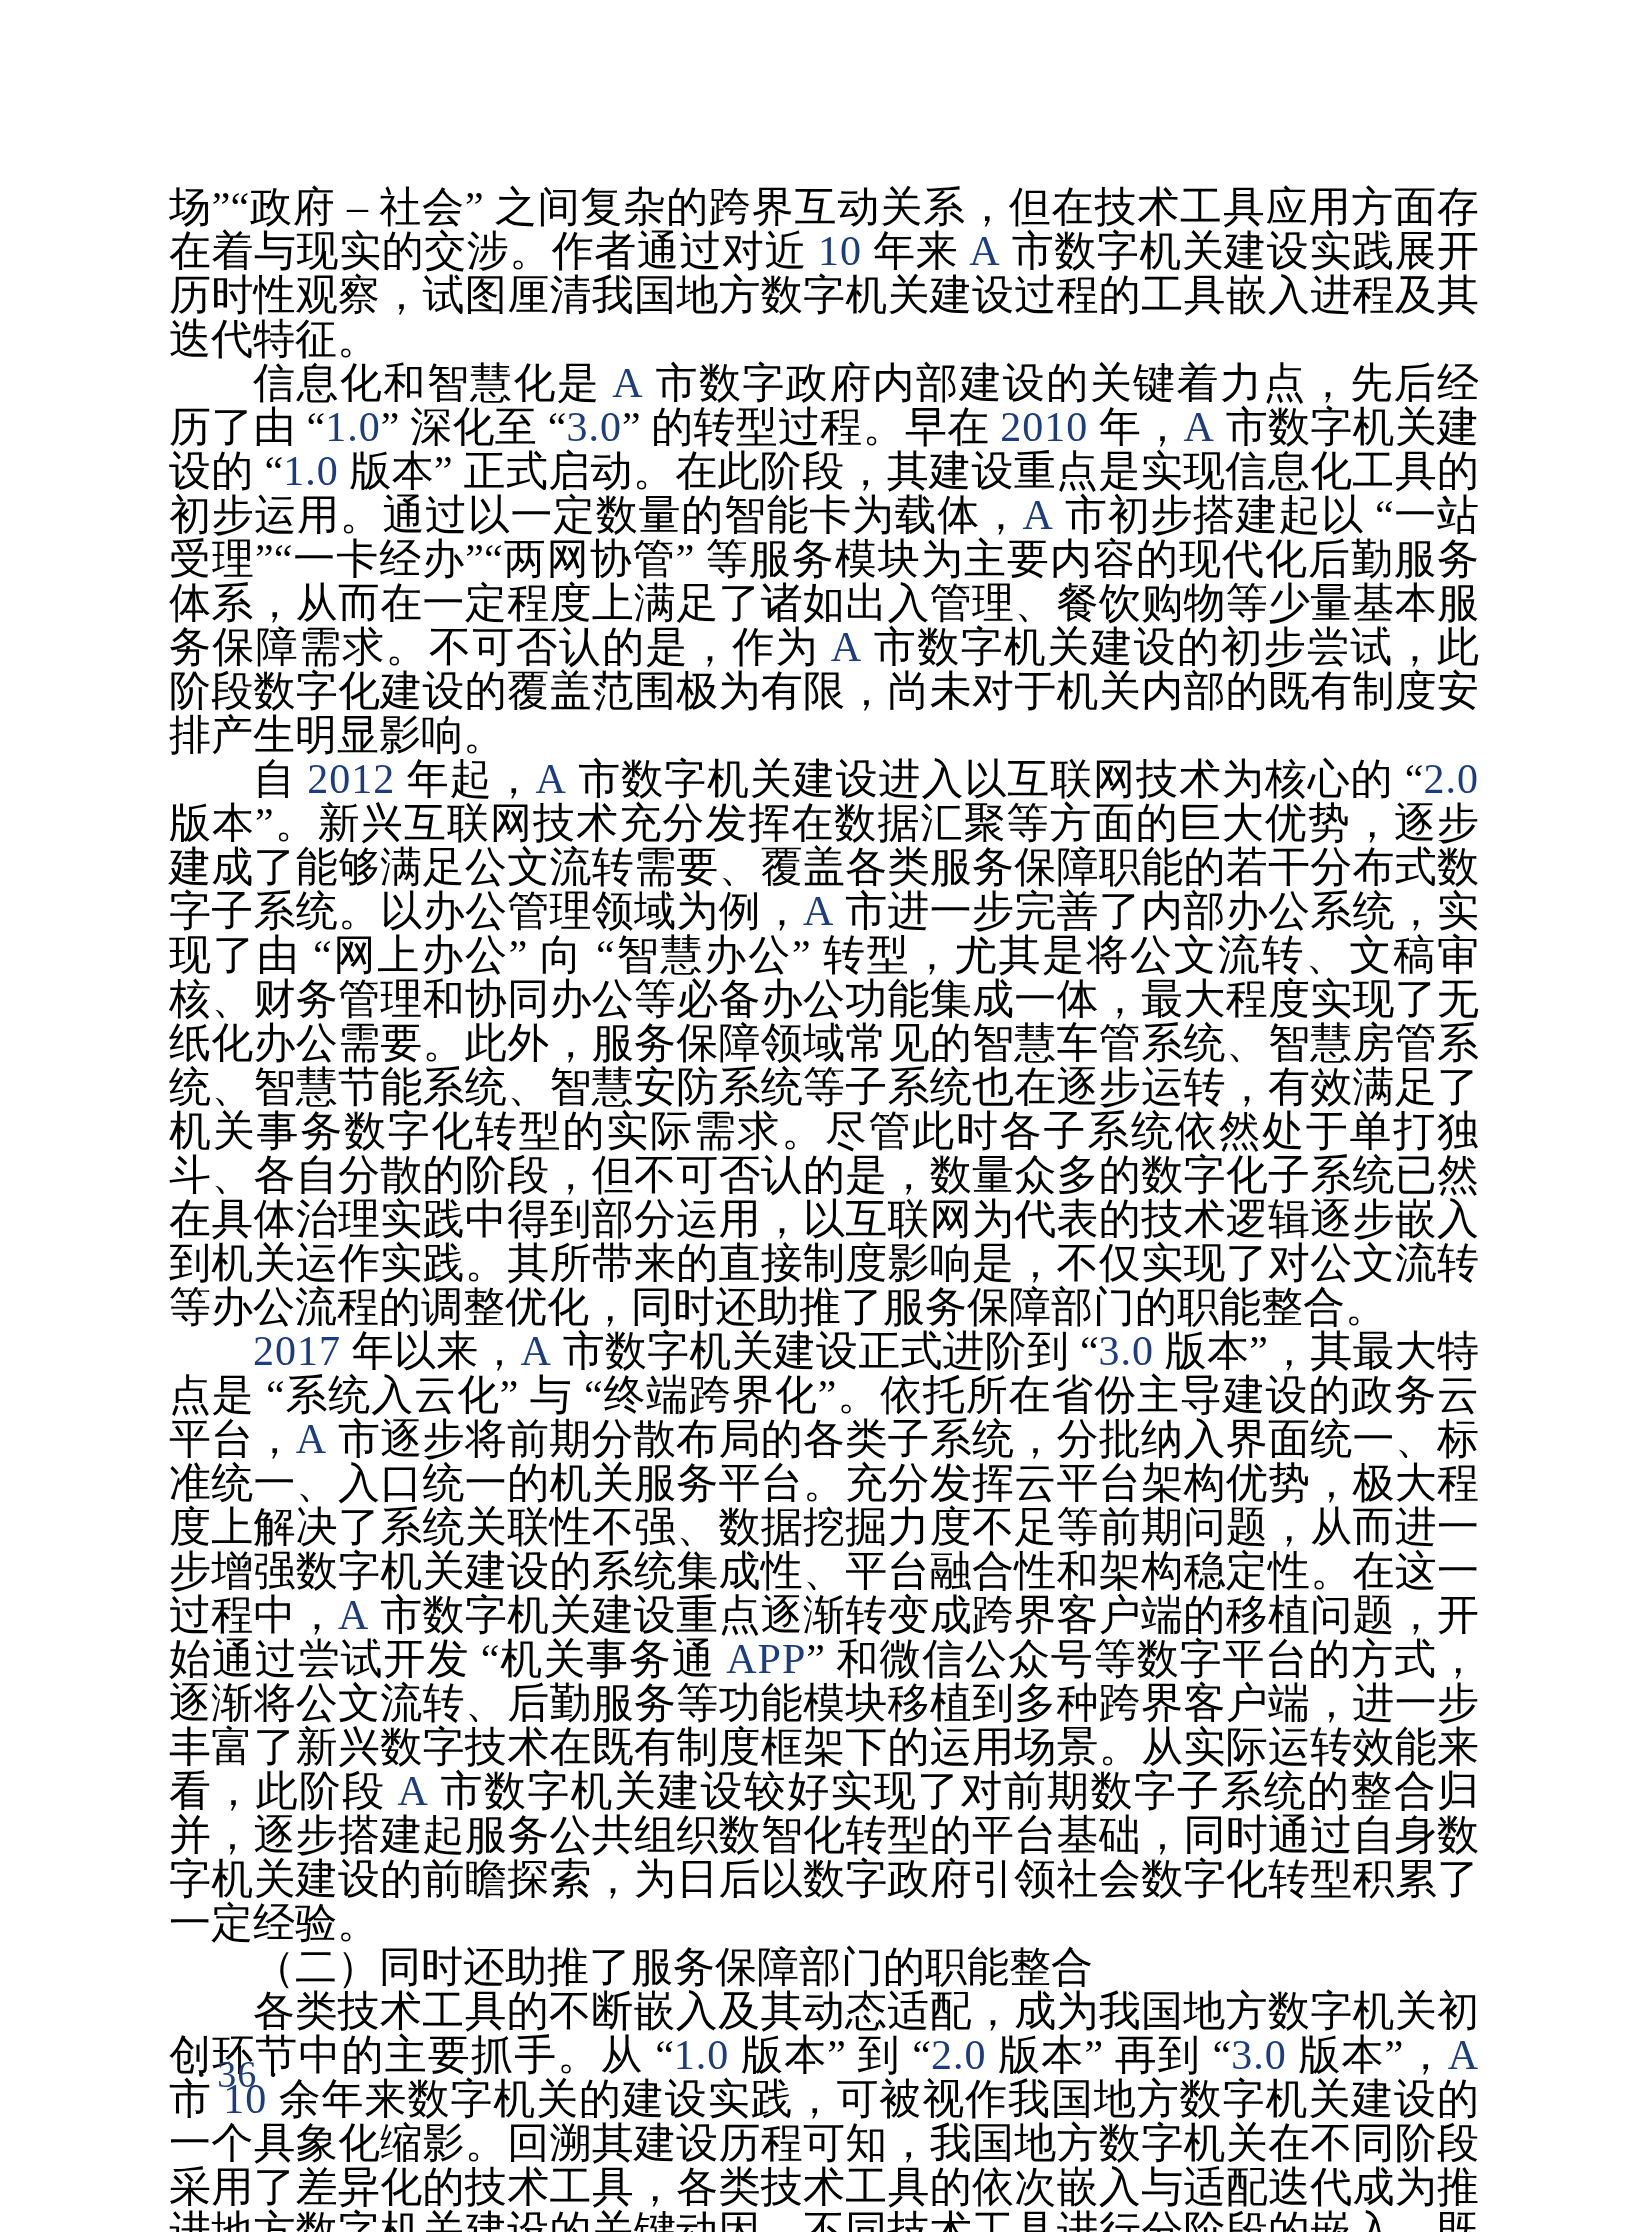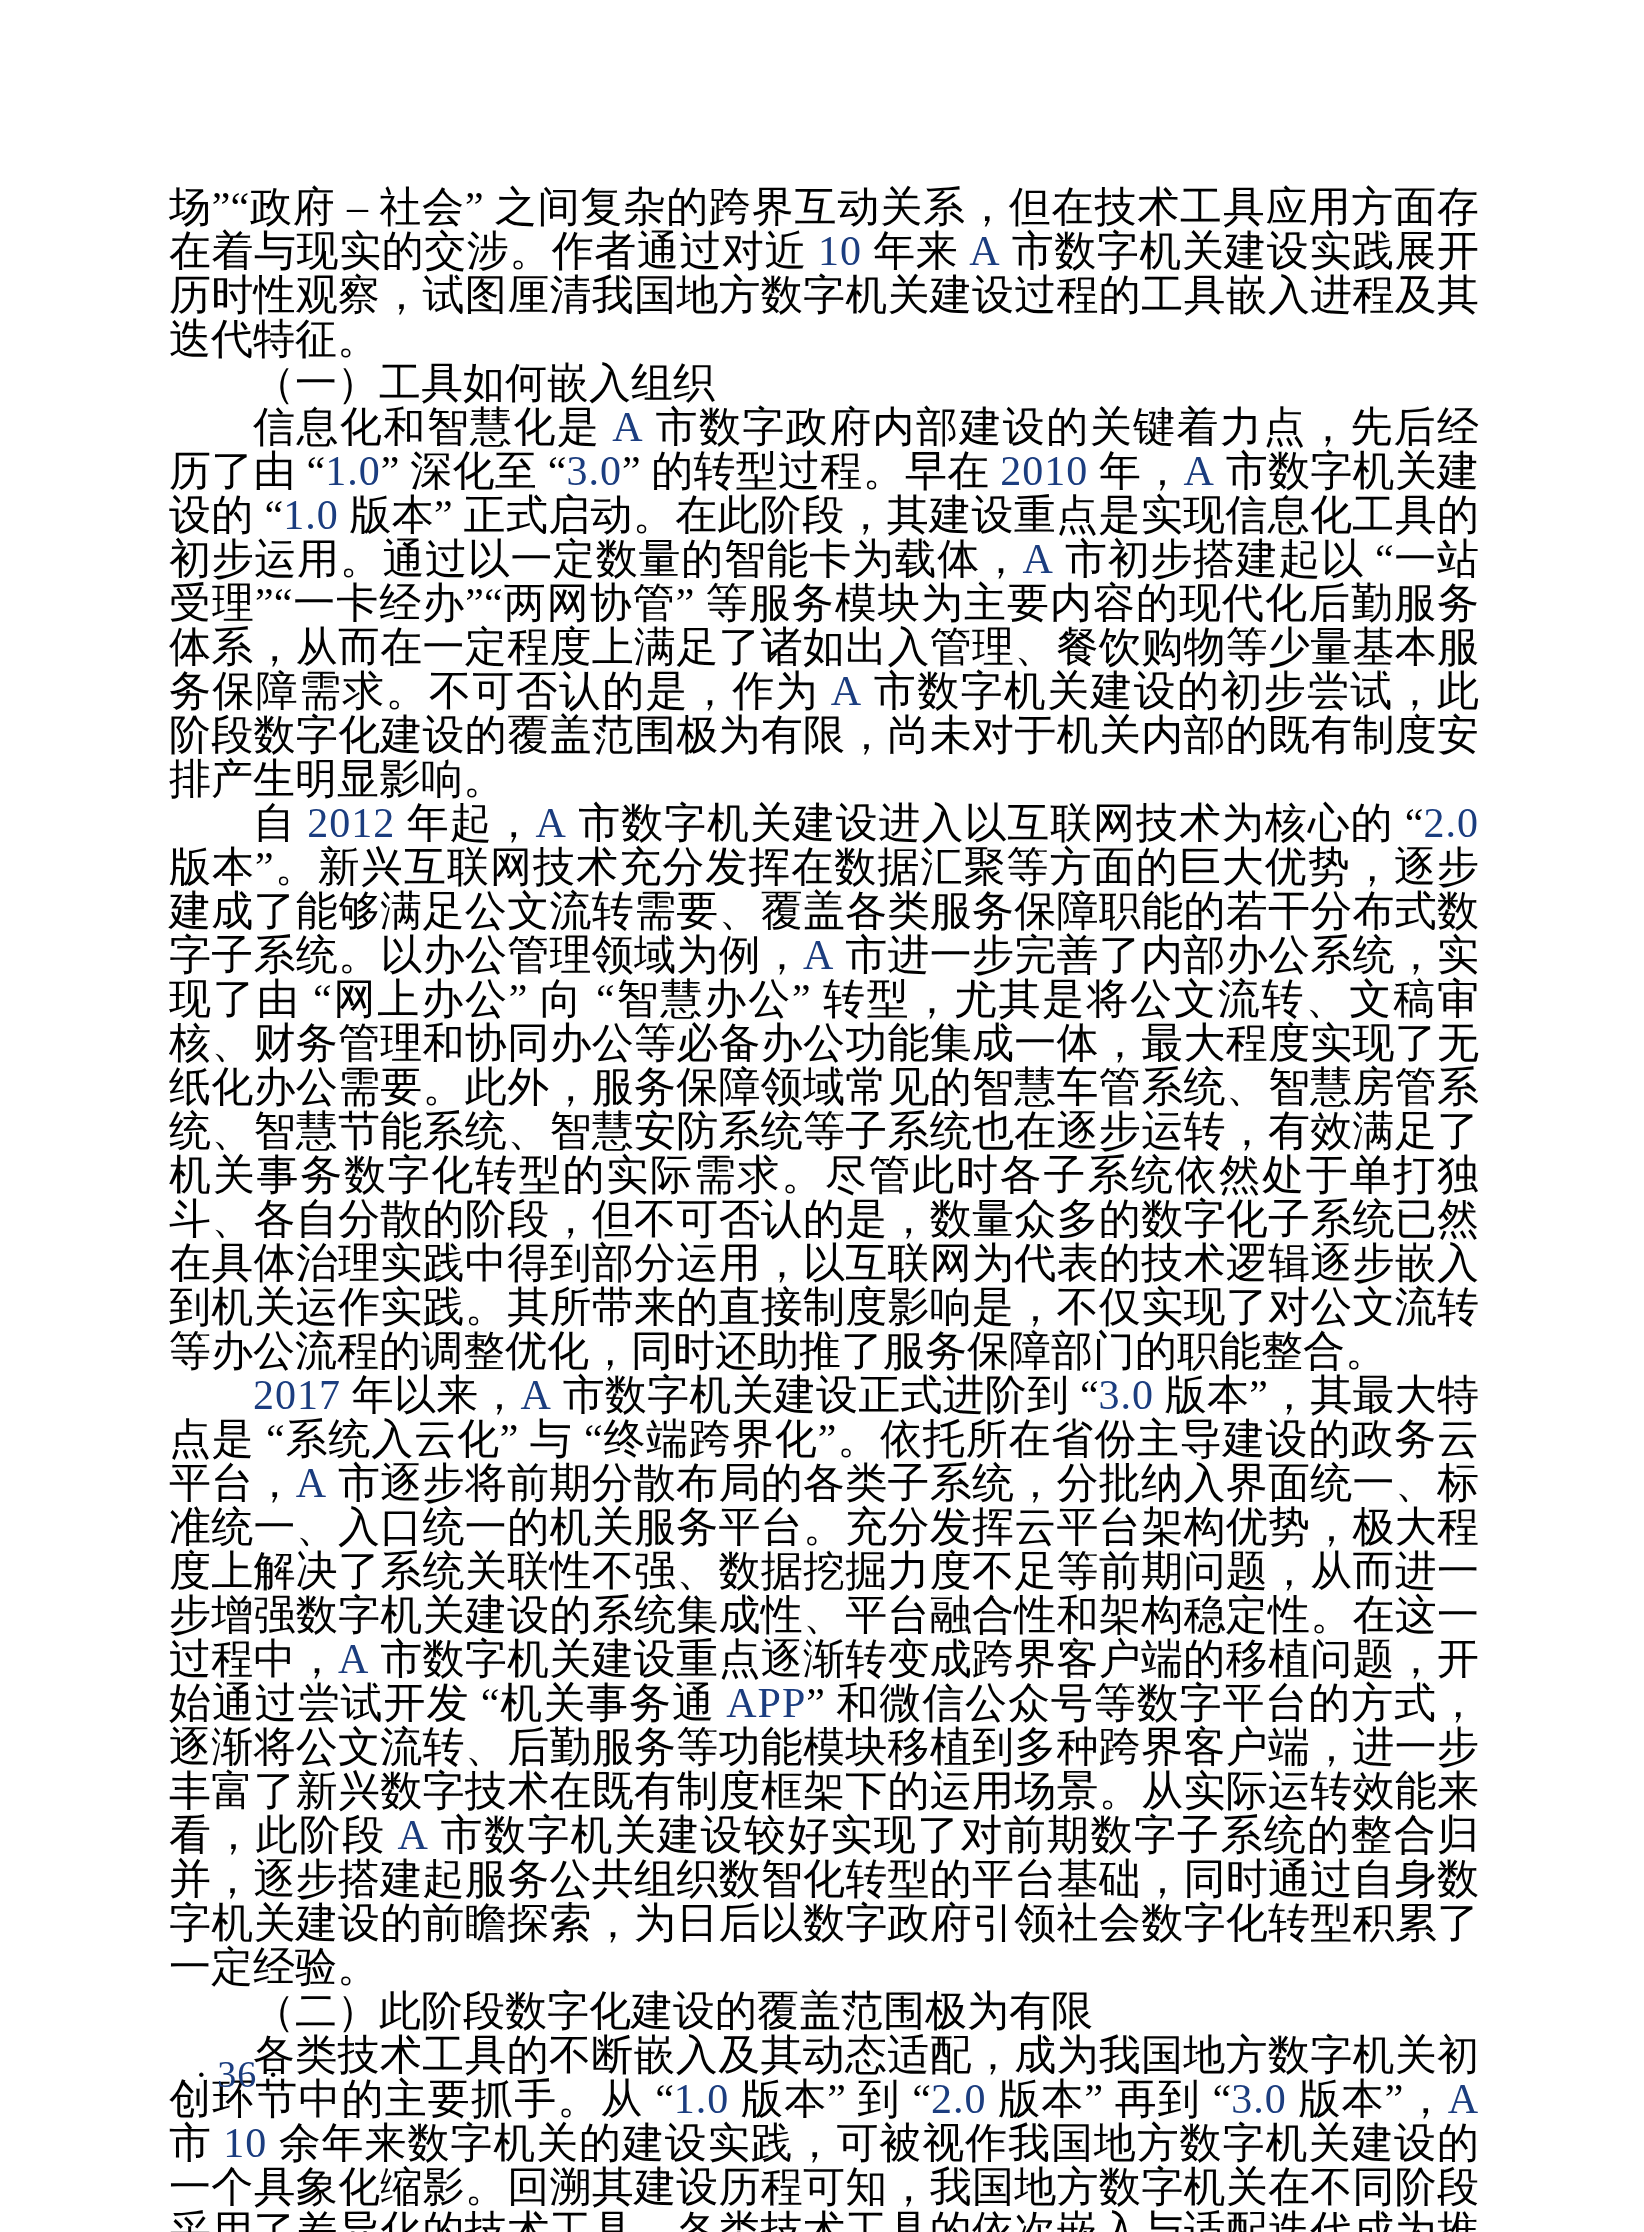--- a/index.html
+++ b/index.html
@@ -51,22 +51,21 @@
     line-height: 44px;
     color: #000000;
   }
 </style>
 </head>
 <body>
 
 <div class="page">
   <div class="text-block">
       <p class="paragraph-continuation">场”“政府 – 社会” 之间复杂的跨界互动关系，但在技术工具应用方面存在着与现实的交涉。作者通过对近 <span class="latin">10</span> 年来 <span class="latin">A</span> 市数字机关建设实践展开历时性观察，试图厘清我国地方数字机关建设过程的工具嵌入进程及其迭代特征。</p>
-      <p class="subheading">（一）工具如何嵌入组织</p>
       <p class="paragraph">信息化和智慧化是 <span class="latin">A</span> 市数字政府内部建设的关键着力点，先后经历了由 “<span class="latin">1.0</span>” 深化至 “<span class="latin">3.0</span>” 的转型过程。早在 <span class="latin">2010</span> 年，<span class="latin">A</span> 市数字机关建设的 “<span class="latin">1.0</span> 版本” 正式启动。在此阶段，其建设重点是实现信息化工具的初步运用。通过以一定数量的智能卡为载体，<span class="latin">A</span> 市初步搭建起以 “一站受理”“一卡经办”“两网协管” 等服务模块为主要内容的现代化后勤服务体系，从而在一定程度上满足了诸如出入管理、餐饮购物等少量基本服务保障需求。不可否认的是，作为 <span class="latin">A</span> 市数字机关建设的初步尝试，此阶段数字化建设的覆盖范围极为有限，尚未对于机关内部的既有制度安排产生明显影响。</p>
       <p class="paragraph">自 <span class="latin">2012</span> 年起，<span class="latin">A</span> 市数字机关建设进入以互联网技术为核心的 “<span class="latin">2.0</span> 版本”。新兴互联网技术充分发挥在数据汇聚等方面的巨大优势，逐步建成了能够满足公文流转需要、覆盖各类服务保障职能的若干分布式数字子系统。以办公管理领域为例，<span class="latin">A</span> 市进一步完善了内部办公系统，实现了由 “网上办公” 向 “智慧办公” 转型，尤其是将公文流转、文稿审核、财务管理和协同办公等必备办公功能集成一体，最大程度实现了无纸化办公需要。此外，服务保障领域常见的智慧车管系统、智慧房管系统、智慧节能系统、智慧安防系统等子系统也在逐步运转，有效满足了机关事务数字化转型的实际需求。尽管此时各子系统依然处于单打独斗、各自分散的阶段，但不可否认的是，数量众多的数字化子系统已然在具体治理实践中得到部分运用，以互联网为代表的技术逻辑逐步嵌入到机关运作实践。其所带来的直接制度影响是，不仅实现了对公文流转等办公流程的调整优化，同时还助推了服务保障部门的职能整合。</p>
       <p class="paragraph"><span class="latin">2017</span> 年以来，<span class="latin">A</span> 市数字机关建设正式进阶到 “<span class="latin">3.0</span> 版本”，其最大特点是 “系统入云化” 与 “终端跨界化”。依托所在省份主导建设的政务云平台，<span class="latin">A</span> 市逐步将前期分散布局的各类子系统，分批纳入界面统一、标准统一、入口统一的机关服务平台。充分发挥云平台架构优势，极大程度上解决了系统关联性不强、数据挖掘力度不足等前期问题，从而进一步增强数字机关建设的系统集成性、平台融合性和架构稳定性。在这一过程中，<span class="latin">A</span> 市数字机关建设重点逐渐转变成跨界客户端的移植问题，开始通过尝试开发 “机关事务通 <span class="latin">APP</span>” 和微信公众号等数字平台的方式，逐渐将公文流转、后勤服务等功能模块移植到多种跨界客户端，进一步丰富了新兴数字技术在既有制度框架下的运用场景。从实际运转效能来看，此阶段 <span class="latin">A</span> 市数字机关建设较好实现了对前期数字子系统的整合归并，逐步搭建起服务公共组织数智化转型的平台基础，同时通过自身数字机关建设的前瞻探索，为日后以数字政府引领社会数字化转型积累了一定经验。</p>
-      <p class="subheading">（二）此阶段数字化建设的覆盖范围极为有限</p>
+      <p class="subheading">（二）同时还助推了服务保障部门的职能整合</p>
       <p class="paragraph">各类技术工具的不断嵌入及其动态适配，成为我国地方数字机关初创环节中的主要抓手。从 “<span class="latin">1.0</span> 版本” 到 “<span class="latin">2.0</span> 版本” 再到 “<span class="latin">3.0</span> 版本”，<span class="latin">A</span> 市 <span class="latin">10</span> 余年来数字机关的建设实践，可被视作我国地方数字机关建设的一个具象化缩影。回溯其建设历程可知，我国地方数字机关在不同阶段采用了差异化的技术工具，各类技术工具的依次嵌入与适配迭代成为推进地方数字机关建设的关键动因。不同技术工具进行分阶段的嵌入，既是地方数字机关根据其需要直接选择的结果，其间更隐含着数字政府创设初期技术适配制度的迭代逻辑。技术工具嵌入机关治理实践的内在机理，在于由 “业务驱动” 到 “数据驱动” 再到 “知识驱动” 的演进逻辑，并随着代际变迁得以不断调整（如图 <span class="latin">2</span> 所示）。</p>
     </div>
   <div class="page-number latinize">· <span class="latin">36</span> ·</div>
 </div>
 
 
 </body></html>

